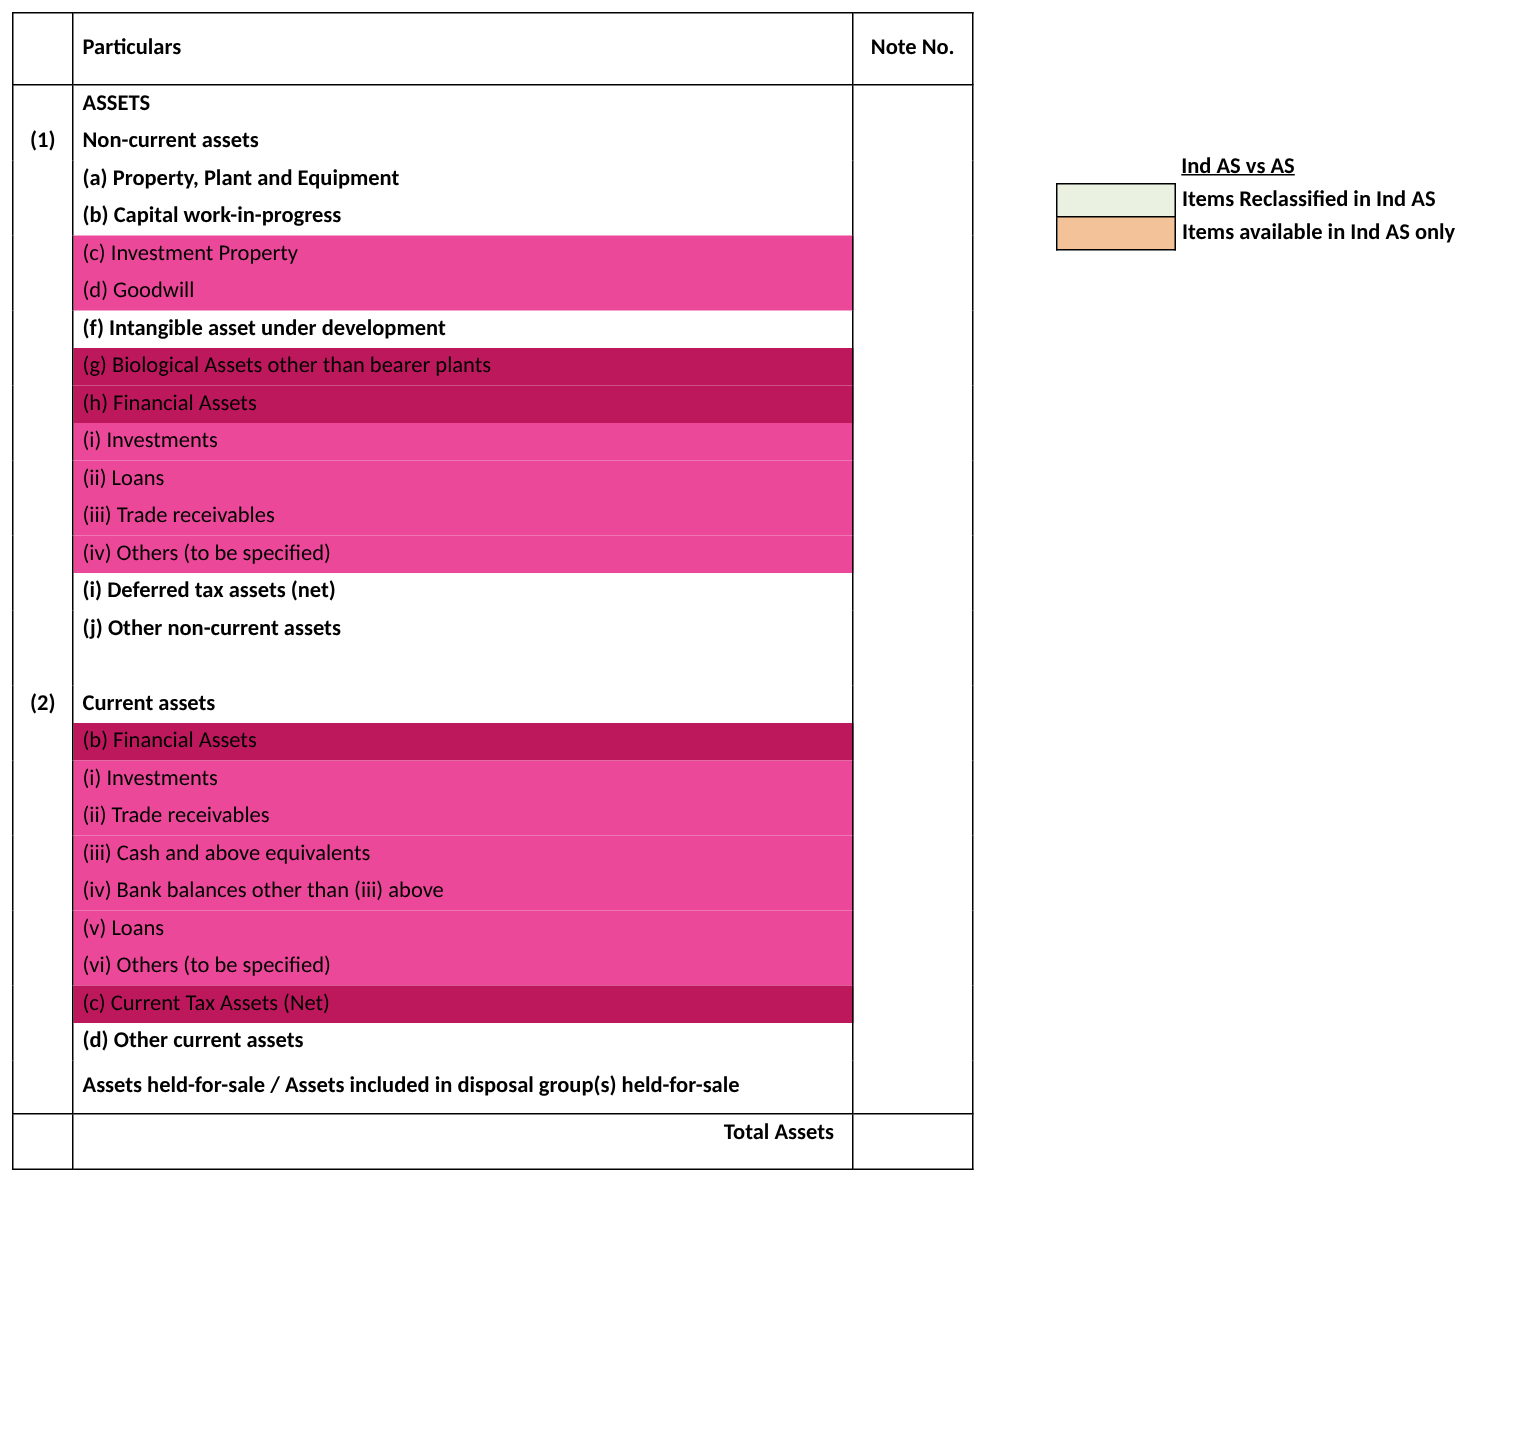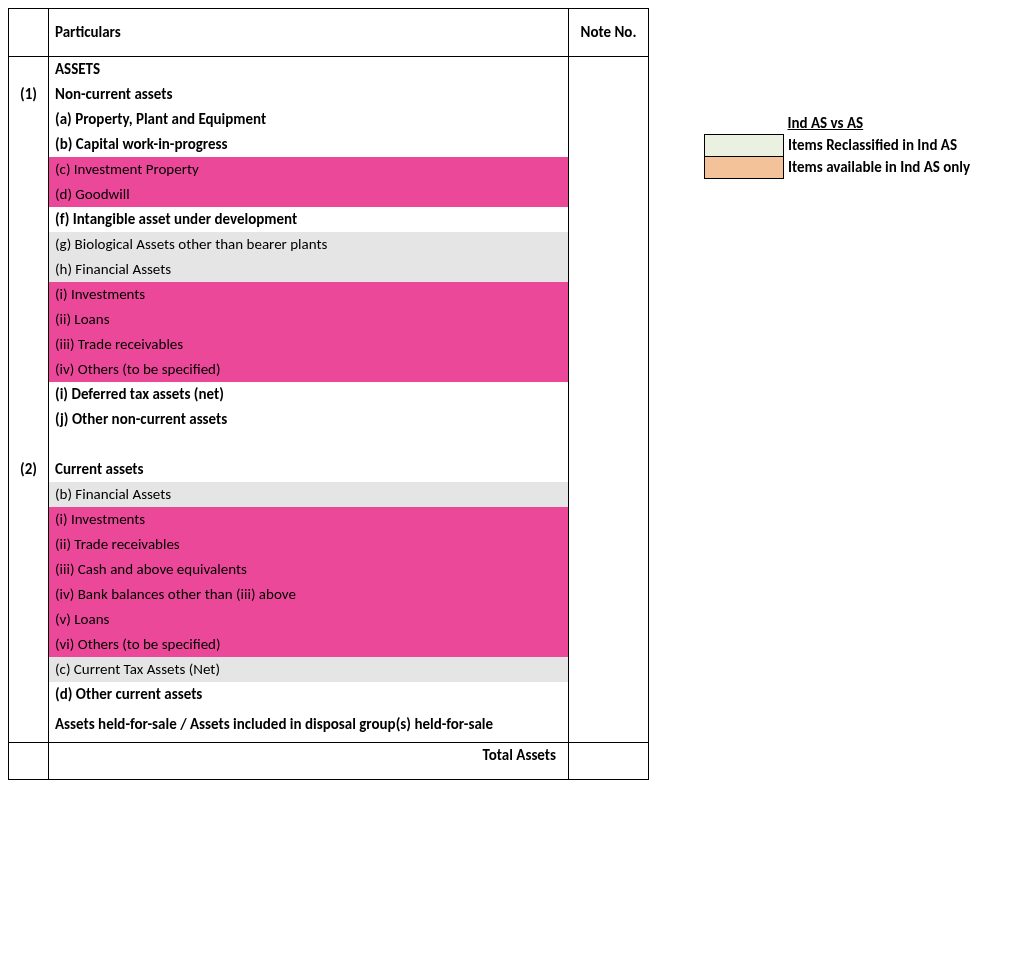--- a/index.html
+++ b/index.html
@@ -53,27 +53,27 @@
   }
   .numcell { text-align: center; font-weight: 700; }
   .b { font-weight: 700; }
   .ind1 { padding-left: 6px; }
   .ind2 { padding-left: 44px; }
   .r { text-align: right; }
   .hl-green {
     background: #ec4899;
   }
   .hl-orange {
-    background: #e5e5e5;
+    background: #be185d;
   }
   
   .legend {
     position: absolute;
     left: 704px;
-    top: 112px;
+    top: 100px;
     width: 310px;
     border-collapse: collapse;
     font-size: 15px;
   }
   .legend td {
     padding: 2px 4px;
     vertical-align: middle;
   }
   .legend .swatch {
     width: 78px;

